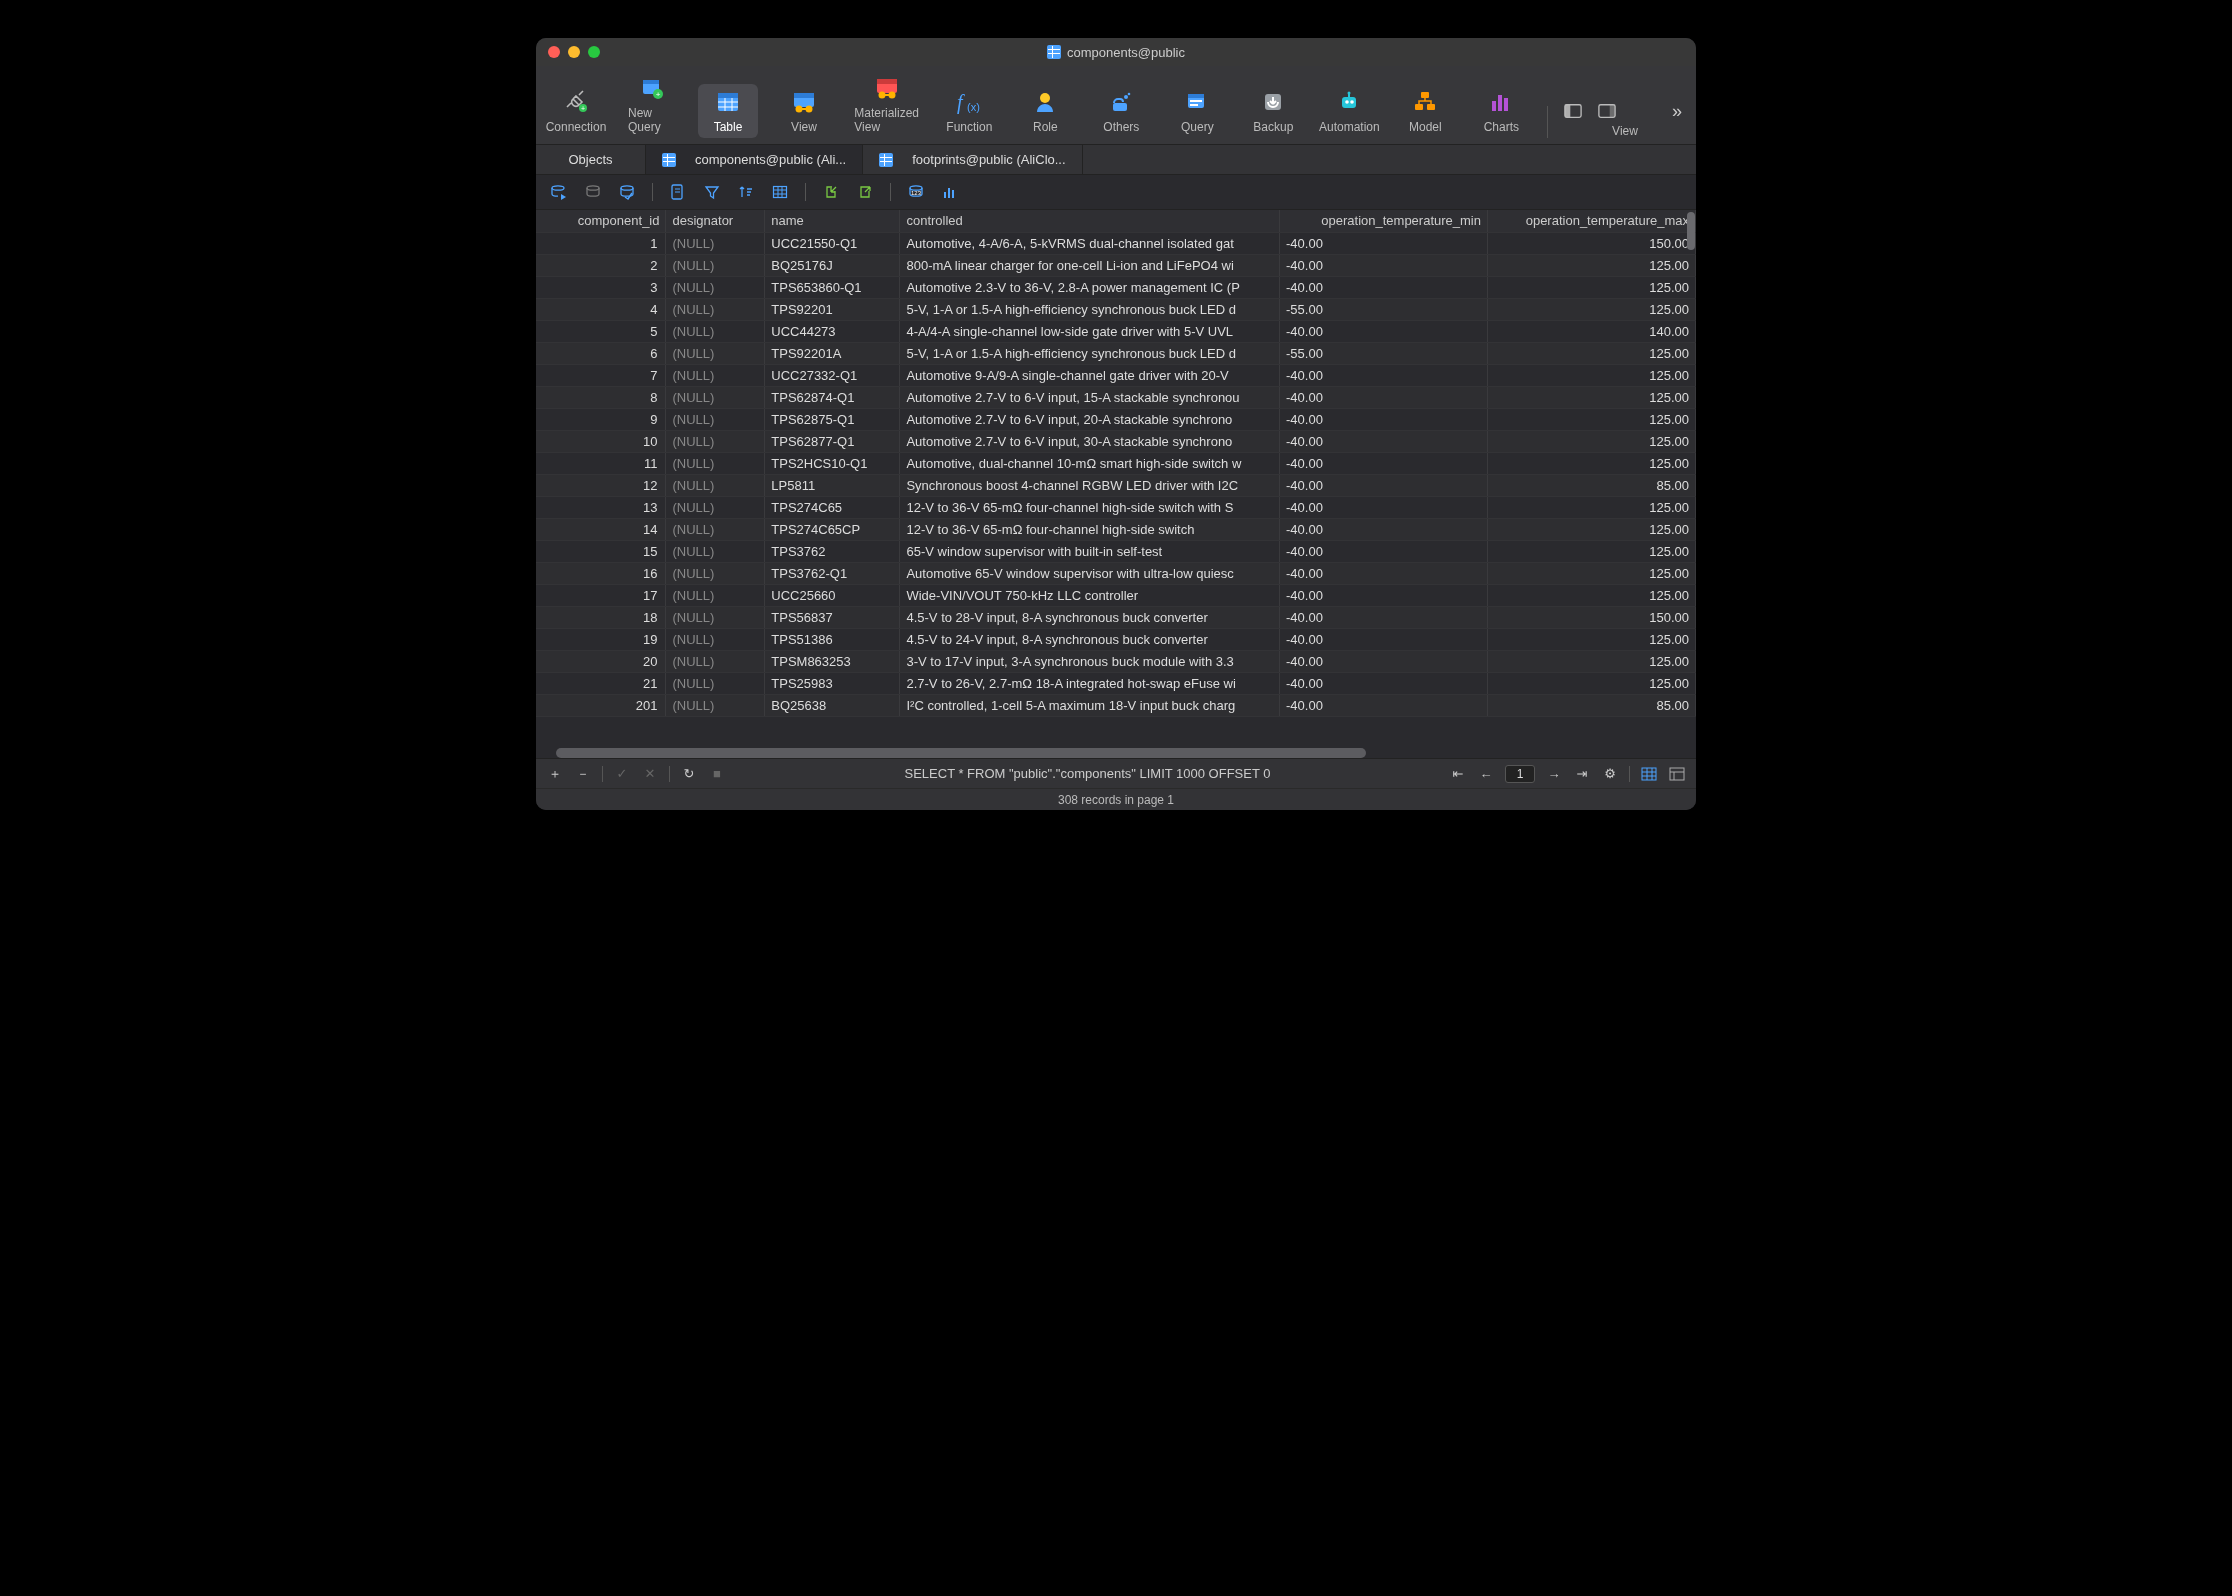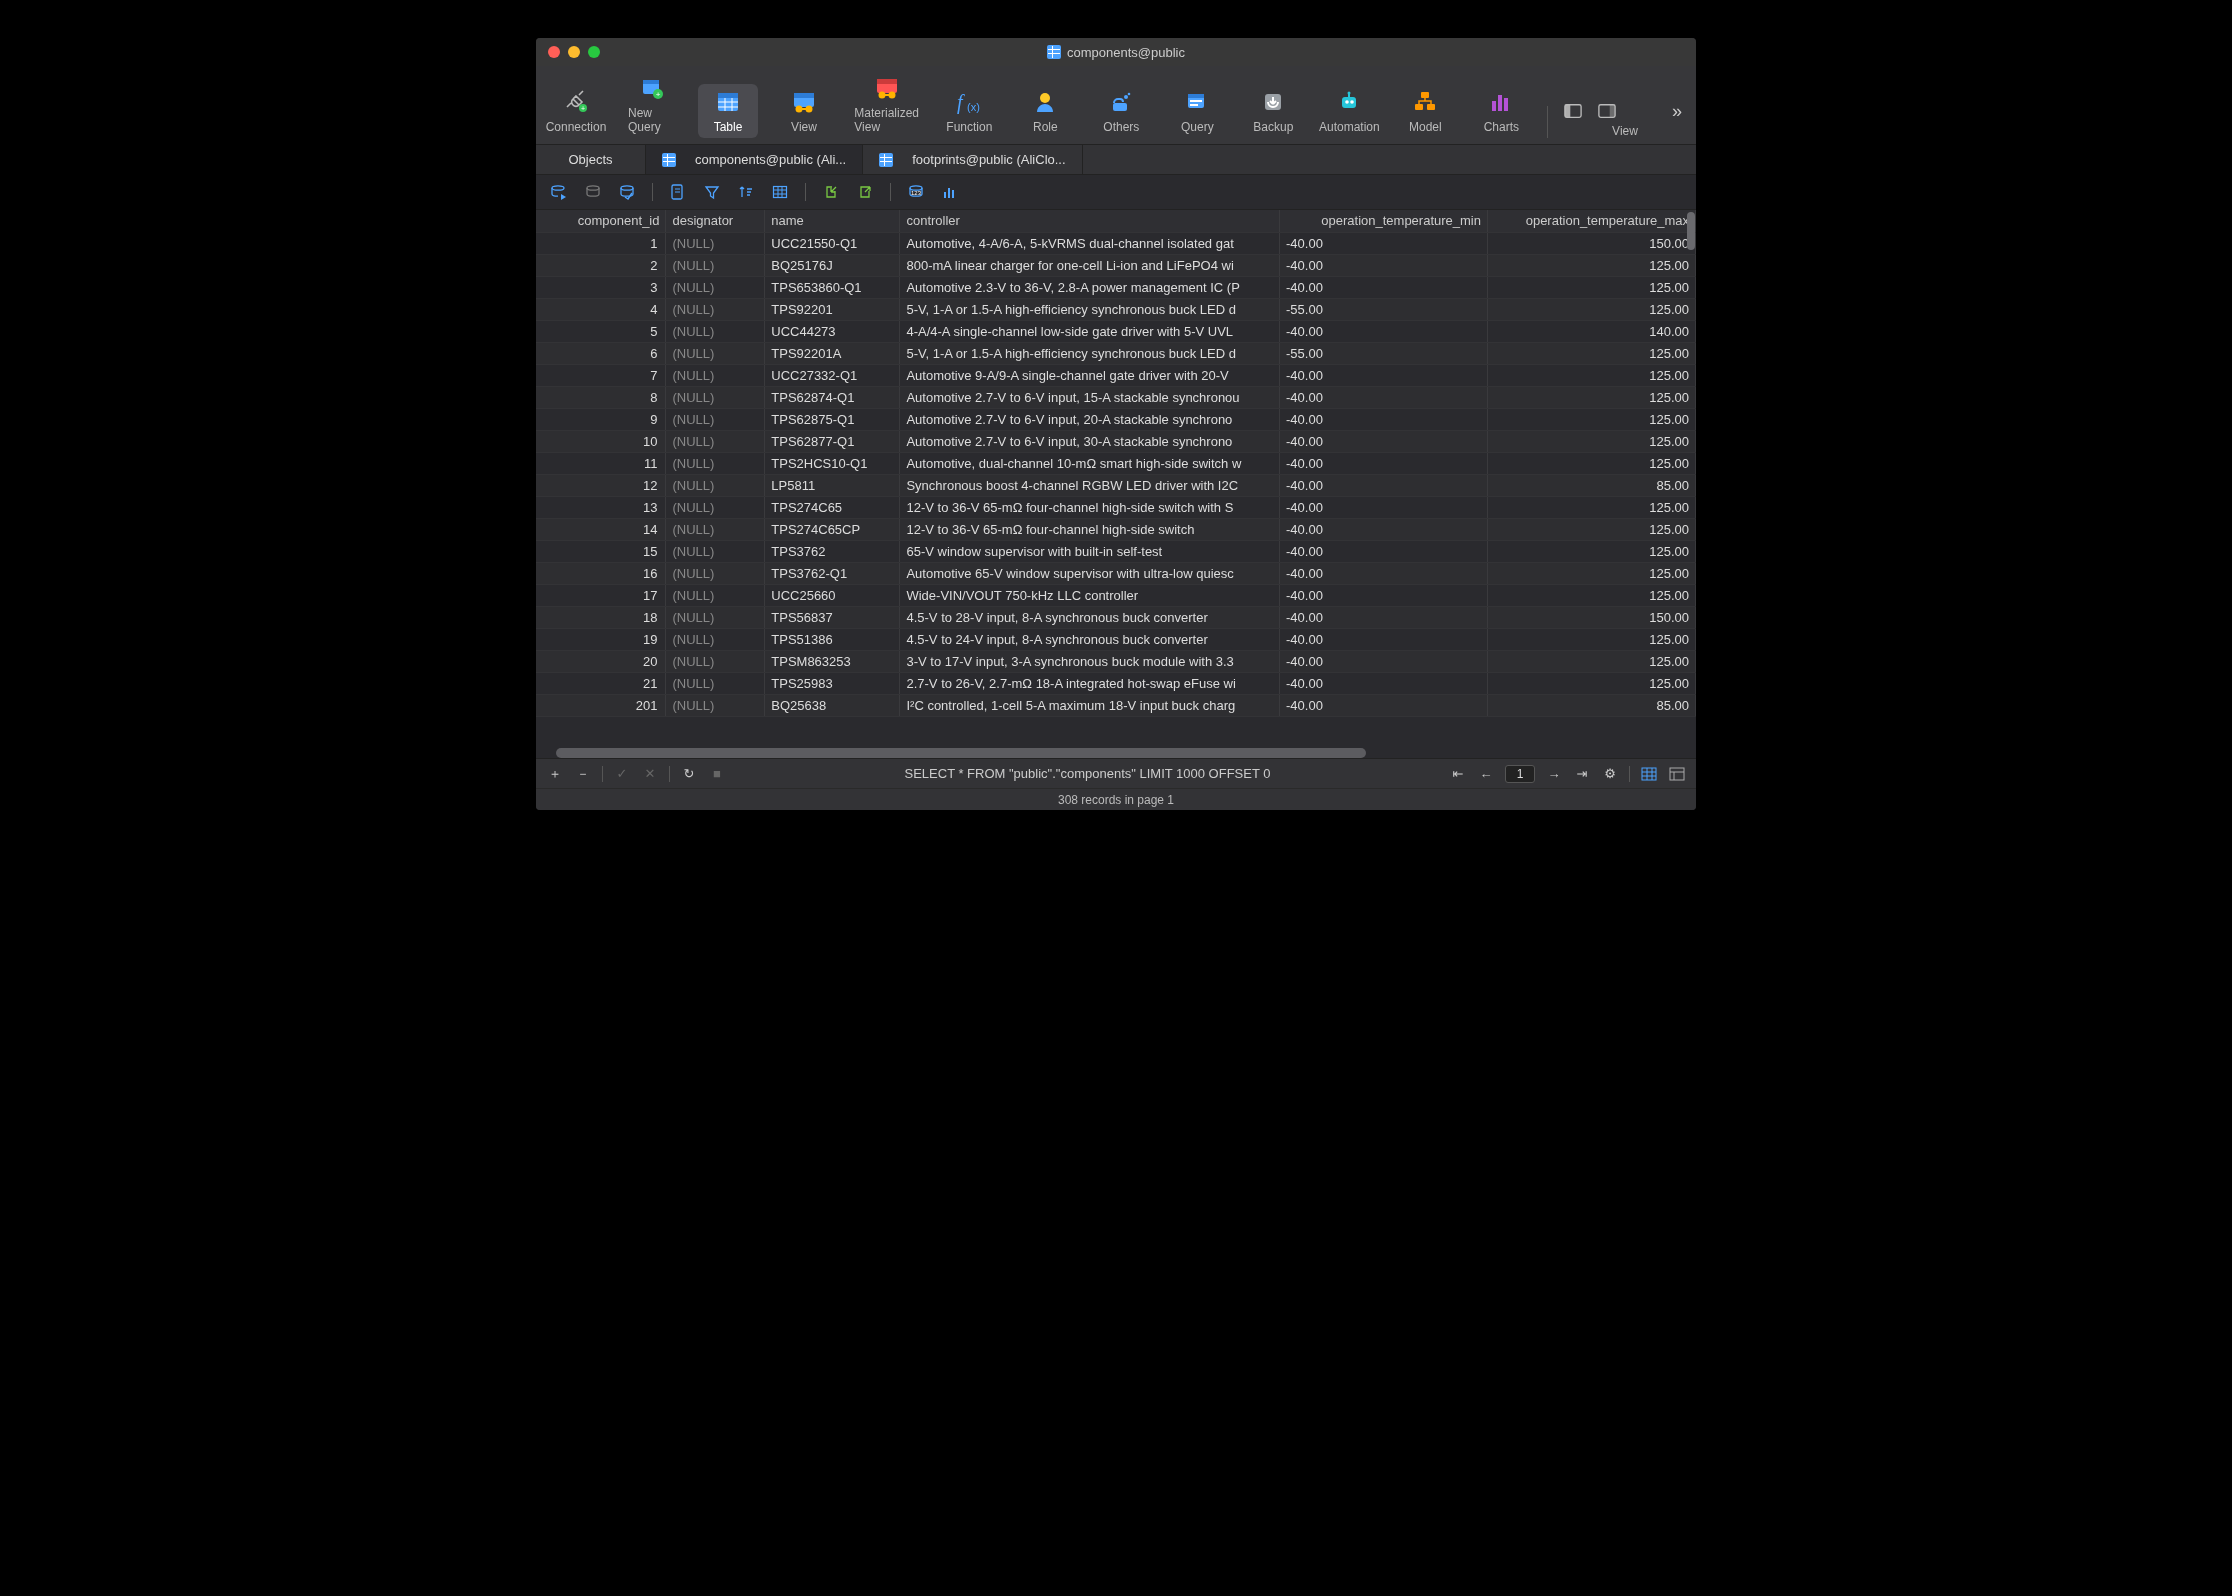--- a/index.html
+++ b/index.html
@@ -10,21 +10,21 @@
     font-size: 13px;
     color: #ddd;
     display: flex;
     align-items: flex-start;
     justify-content: center;
   }
   .window {
     width: 1160px;
     margin: 38px auto 0;
     background: #2a2a2e;
-    border-radius: 4px;
+    border-radius: 10px;
     overflow: hidden;
     box-shadow: 0 20px 60px rgba(0,0,0,0.8);
   }
   
   .titlebar {
     background: #383838;
     height: 28px;
     display: flex;
     align-items: center;
     position: relative;
@@ -463,21 +463,21 @@
   </div>
 
   <div class="grid-wrap">
     <div class="grid-body">
       <table class="grid">
         <thead>
             <tr id="thead-row">
               <th class="col-id">component_id</th>
               <th class="col-desig">designator</th>
               <th class="col-name">name</th>
-              <th class="col-desc">controller</th>
+              <th class="col-desc">controlled</th>
               <th class="col-tmin">operation_temperature_min</th>
               <th class="col-tmax">operation_temperature_max</th>
             </tr>
           </thead>
         <tbody id="tbody">
             <tr>
               <td class="col-id">1</td>
               <td class="col-desig">(NULL)</td>
               <td class="col-name">UCC21550-Q1</td>
               <td class="col-desc">Automotive, 4-A/6-A, 5-kVRMS dual-channel isolated gat</td>

